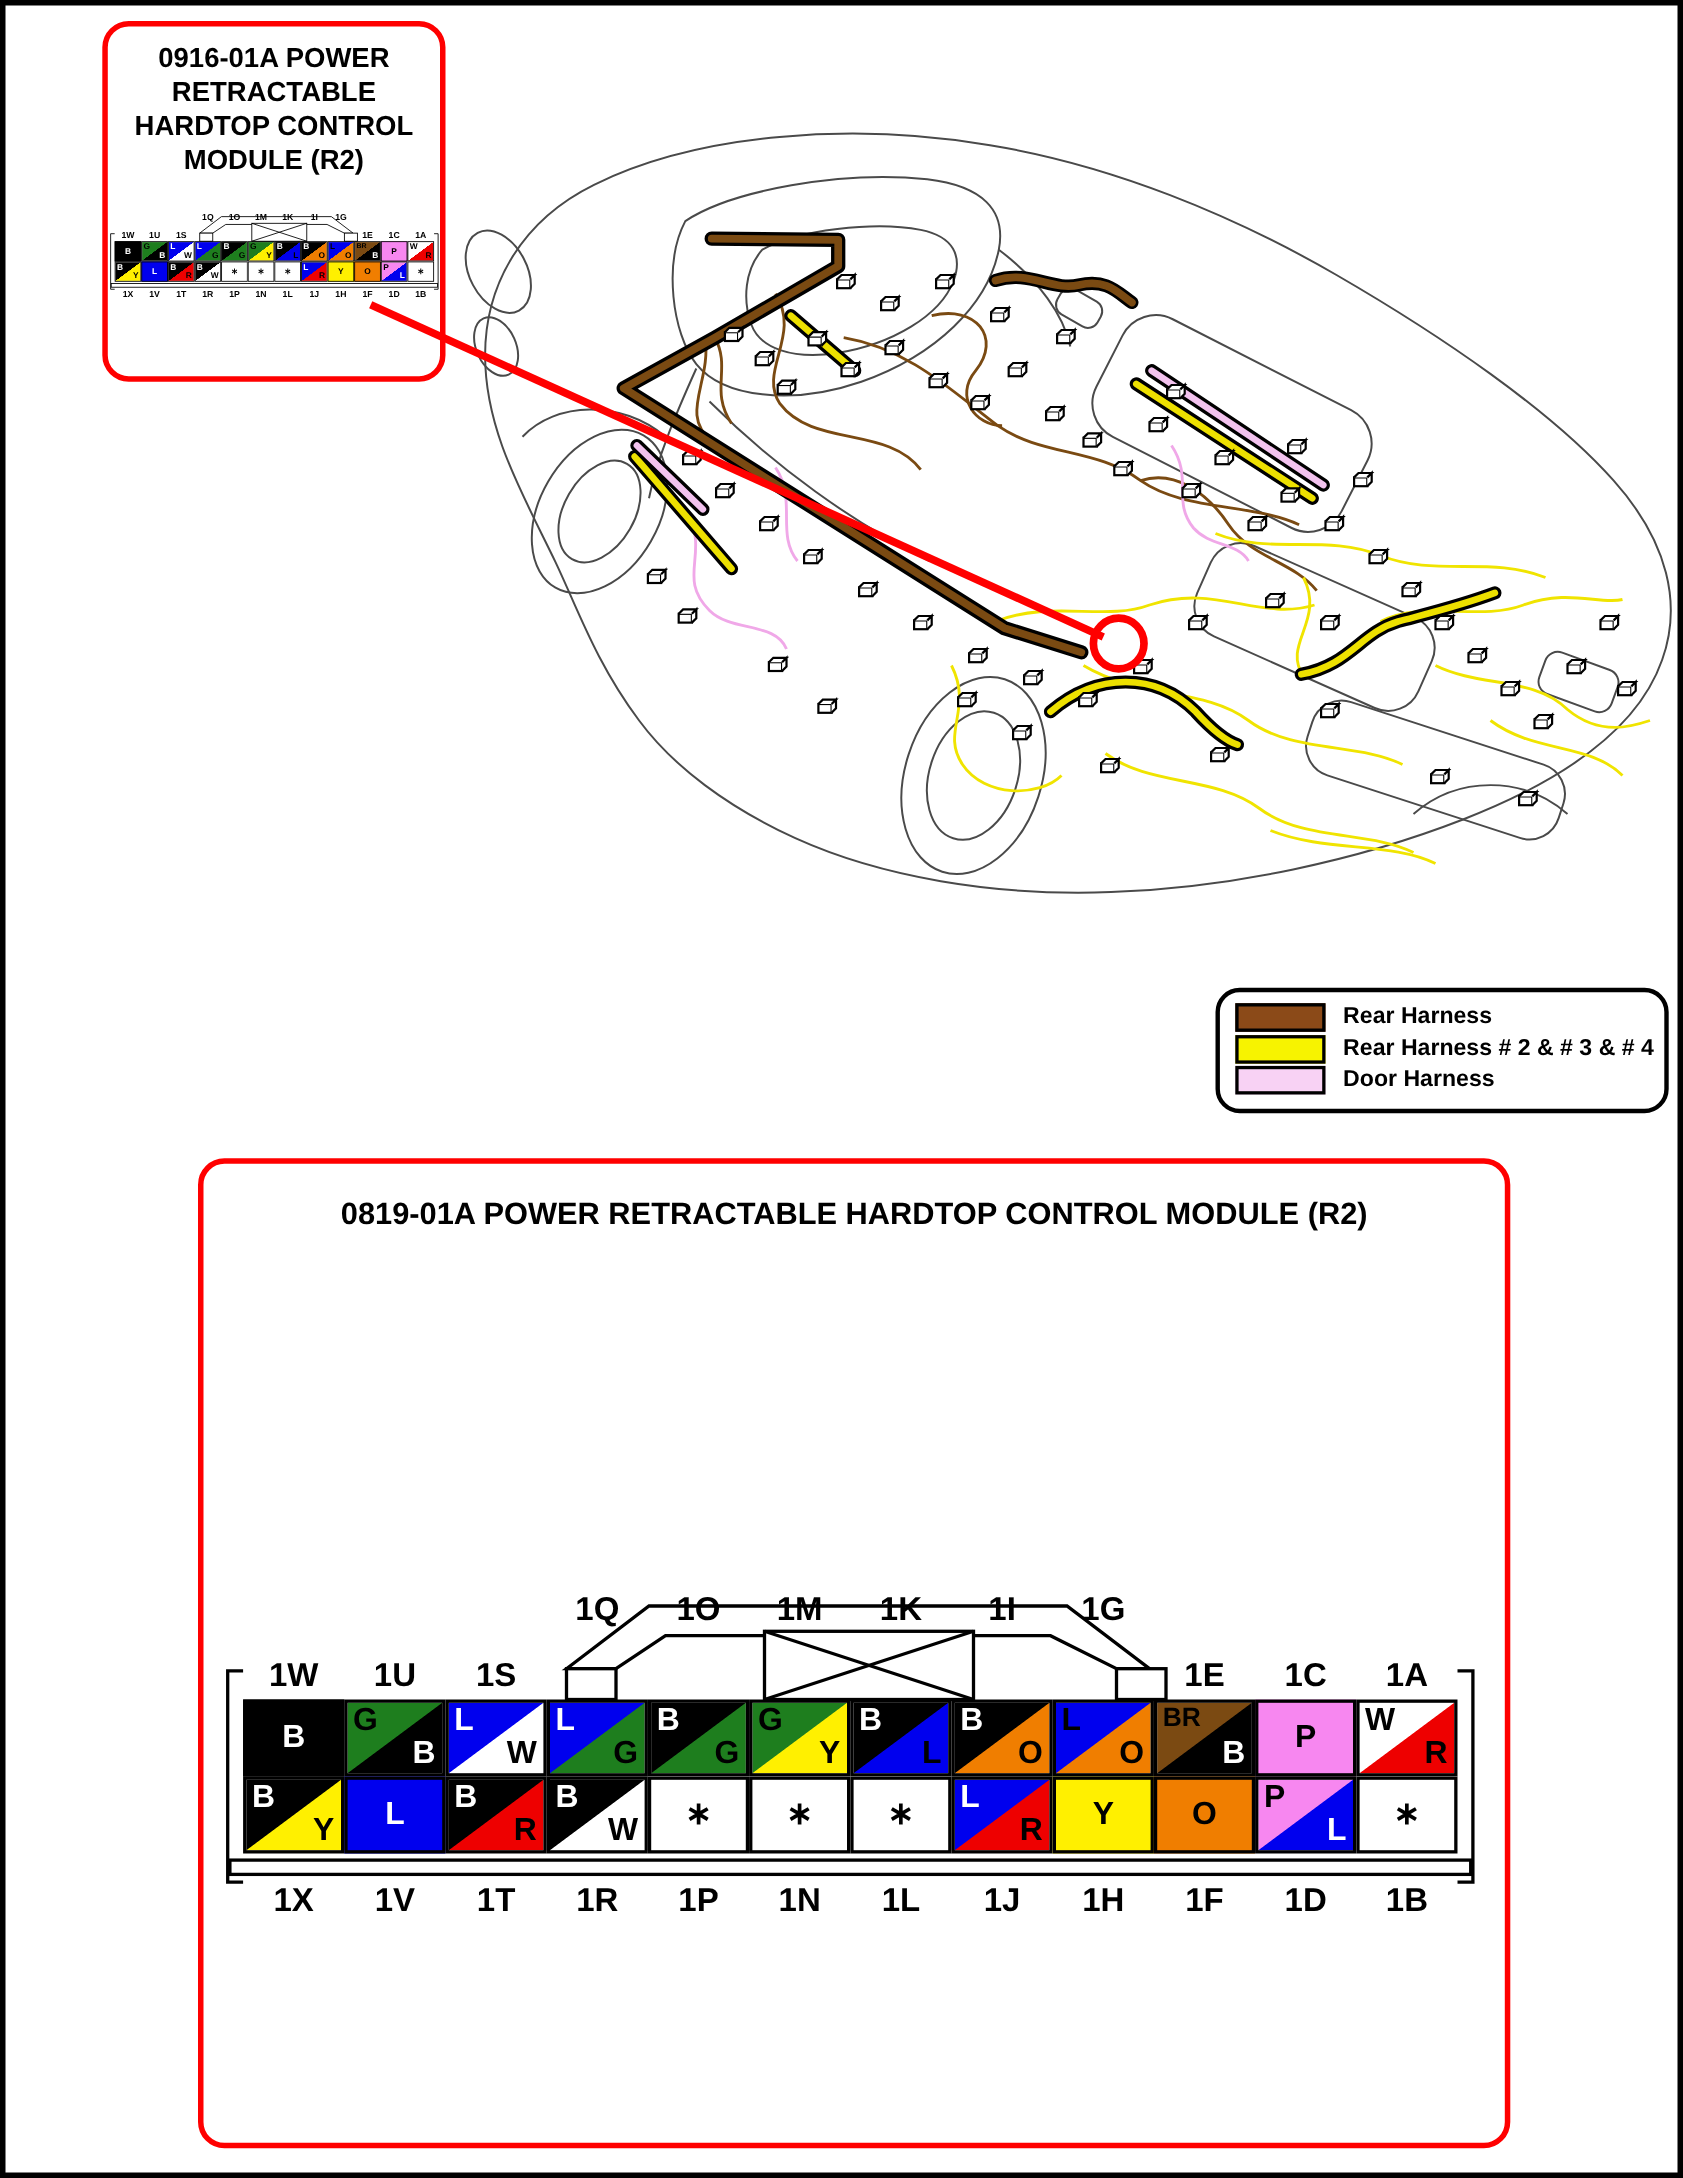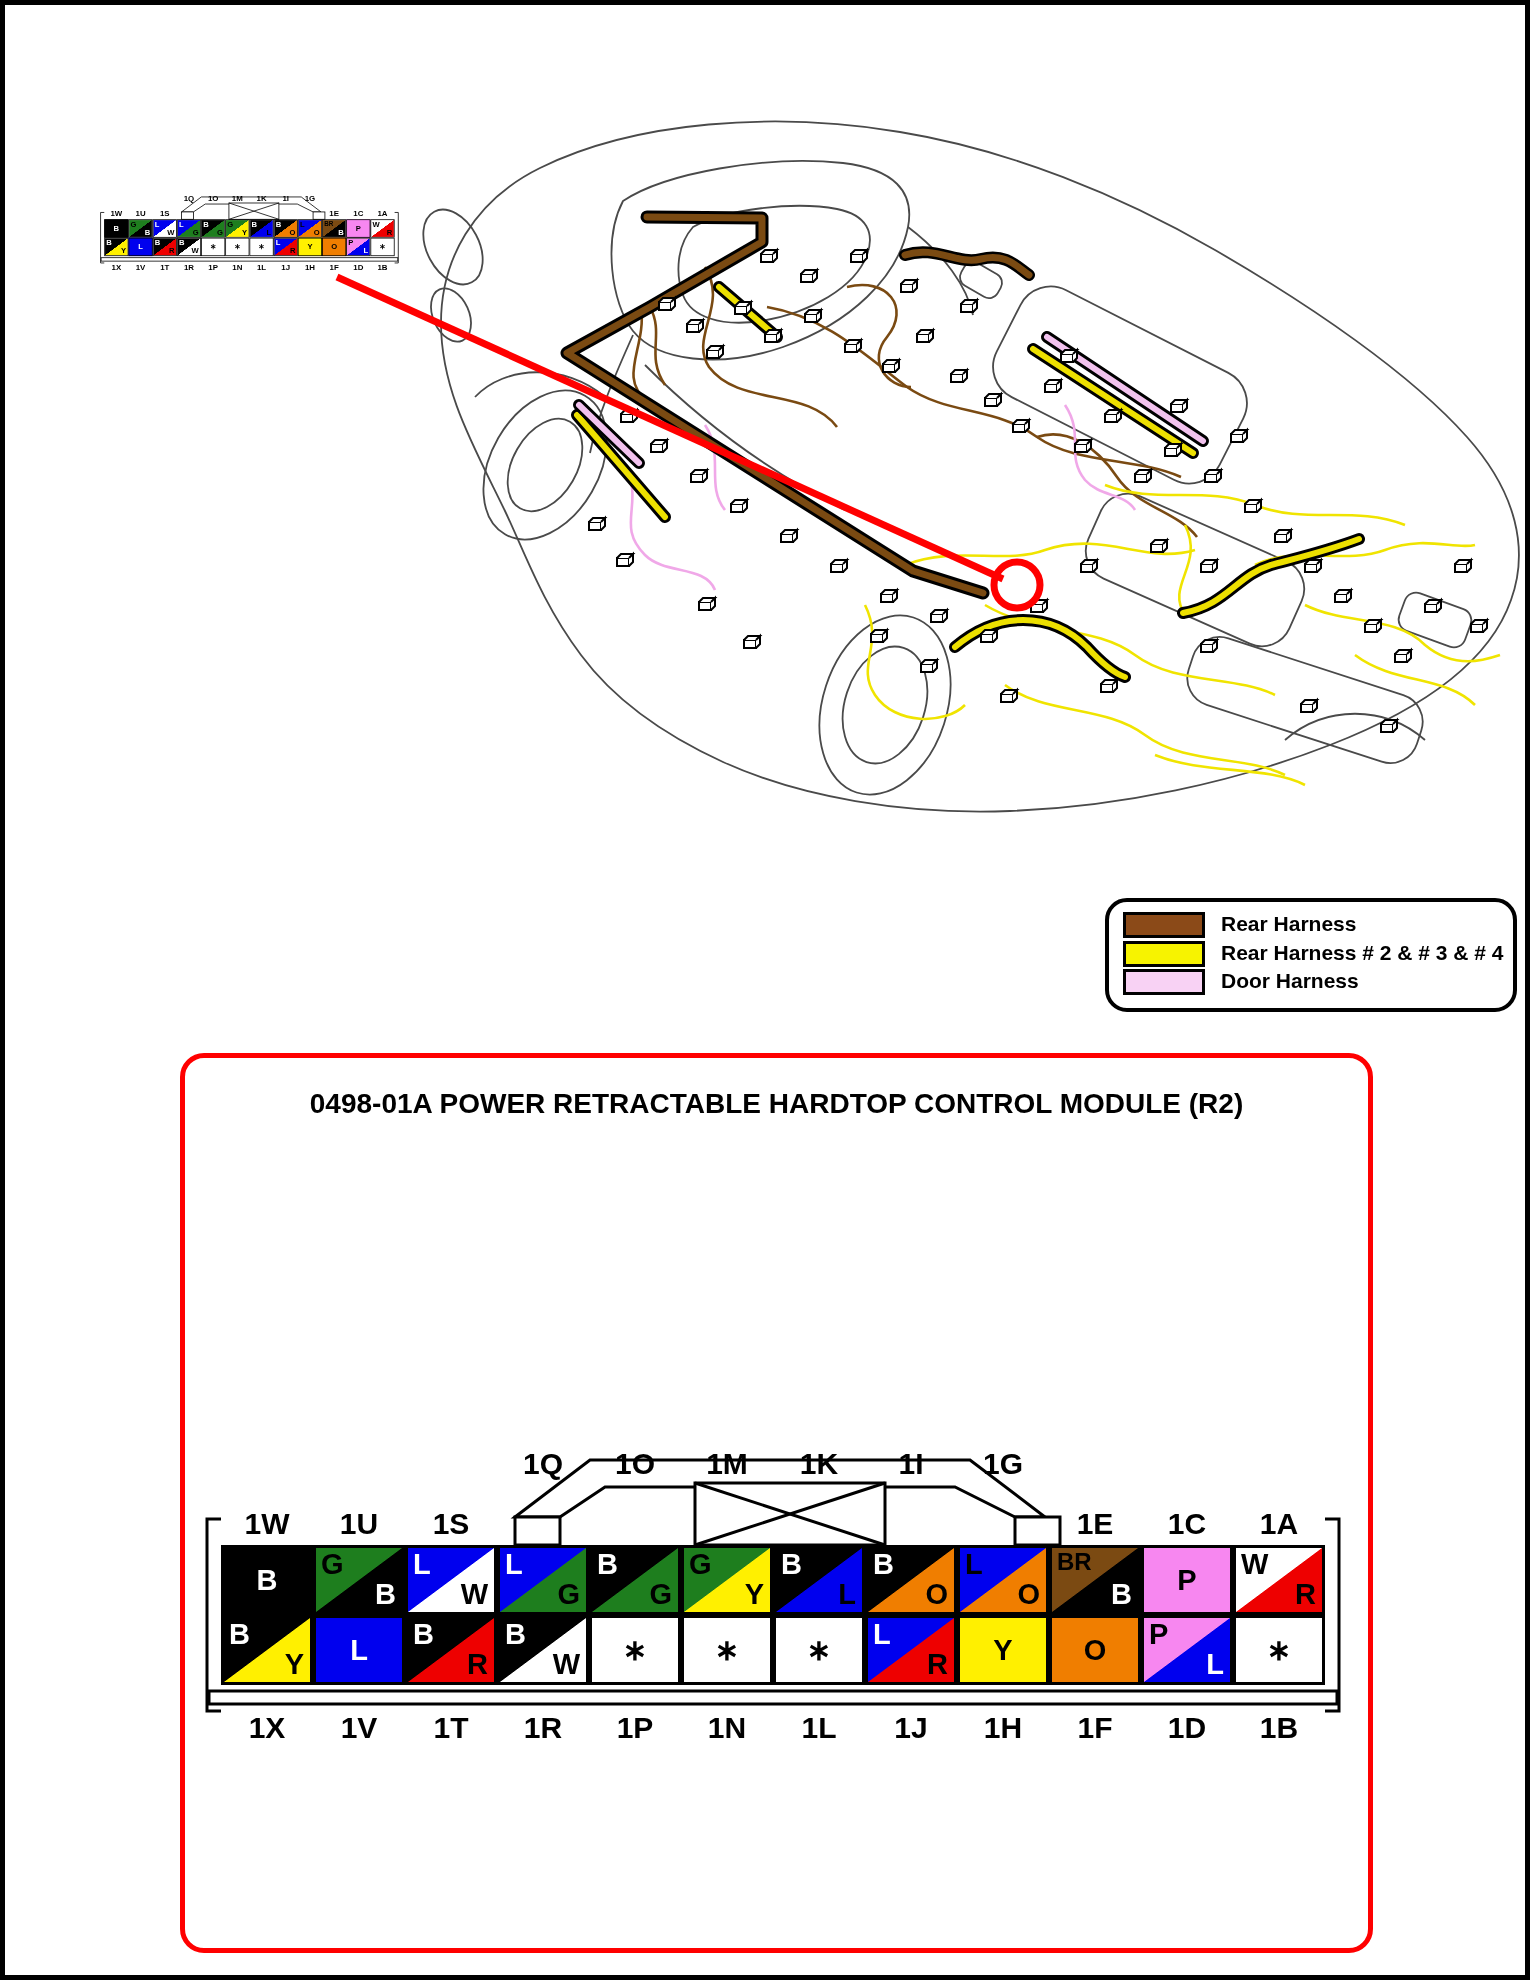--- a/index.html
+++ b/index.html
@@ -42,20 +42,28 @@
   .thin-rear{fill:none;stroke:var(--rear);stroke-width:2.6}
   .thin-234{fill:none;stroke:var(--y-thin);stroke-width:2.6}
   .thin-door{fill:none;stroke:var(--p-thin);stroke-width:2.6}
   .marker{fill:none;stroke:var(--accent);stroke-width:7}
 </style>
 </head>
 <body>
 
 <div class="page">
 
+  <div class="redbox" style="left:88px;top:14px;width:312px;height:328px">
+    <div class="callout-title">
+      <div>0916-01A POWER</div>
+      <div>RETRACTABLE</div>
+      <div>HARDTOP CONTROL</div>
+      <div>MODULE (R2)</div>
+    </div>
+  </div>
 
   <div class="abs" style="left:94px;top:188px;width:305px;height:86px">
     <div id="connector-mini" class="connector-host scaled">
         <svg class="conn-svg" width="1144" height="310" viewBox="0 0 1144 310">
     <path class="frame" d="M314,72 L389,15 L769,15 L844,72 L814,72 L754,42 L404,42 L359,72 Z"></path>
     <rect class="frame" x="314" y="72" width="45" height="28"></rect>
     <rect class="frame" x="814" y="72" width="45" height="28"></rect>
     <rect class="frame" x="494" y="38" width="190" height="62"></rect>
     <line class="nofill" x1="494" y1="38" x2="684" y2="100"></line>
     <line class="nofill" x1="684" y1="38" x2="494" y2="100"></line>
@@ -186,21 +194,21 @@
       <span class="swatch" style="background: rgb(247, 243, 0);"></span>
       <span class="legend-label">Rear Harness # 2 &amp; # 3 &amp; # 4</span>
     </div>
     <div class="legend-row">
       <span class="swatch" style="background: rgb(248, 210, 244);"></span>
       <span class="legend-label">Door Harness</span>
     </div>
   </div>
 
   <div class="redbox" style="left:175px;top:1048px;width:1193px;height:900px">
-    <div class="panel-title">0498-01A POWER RETRACTABLE HARDTOP CONTROL MODULE (R2)</div>
+    <div class="panel-title">0819-01A POWER RETRACTABLE HARDTOP CONTROL MODULE (R2)</div>
   </div>
   <div id="connector-main" class="connector-host" style="left:196px;top:1440px">
       <svg class="conn-svg" width="1144" height="310" viewBox="0 0 1144 310">
     <path class="frame" d="M314,72 L389,15 L769,15 L844,72 L814,72 L754,42 L404,42 L359,72 Z"></path>
     <rect class="frame" x="314" y="72" width="45" height="28"></rect>
     <rect class="frame" x="814" y="72" width="45" height="28"></rect>
     <rect class="frame" x="494" y="38" width="190" height="62"></rect>
     <line class="nofill" x1="494" y1="38" x2="684" y2="100"></line>
     <line class="nofill" x1="684" y1="38" x2="494" y2="100"></line>
     <path class="nofill" d="M20,74 H6 V266 H20"></path>

